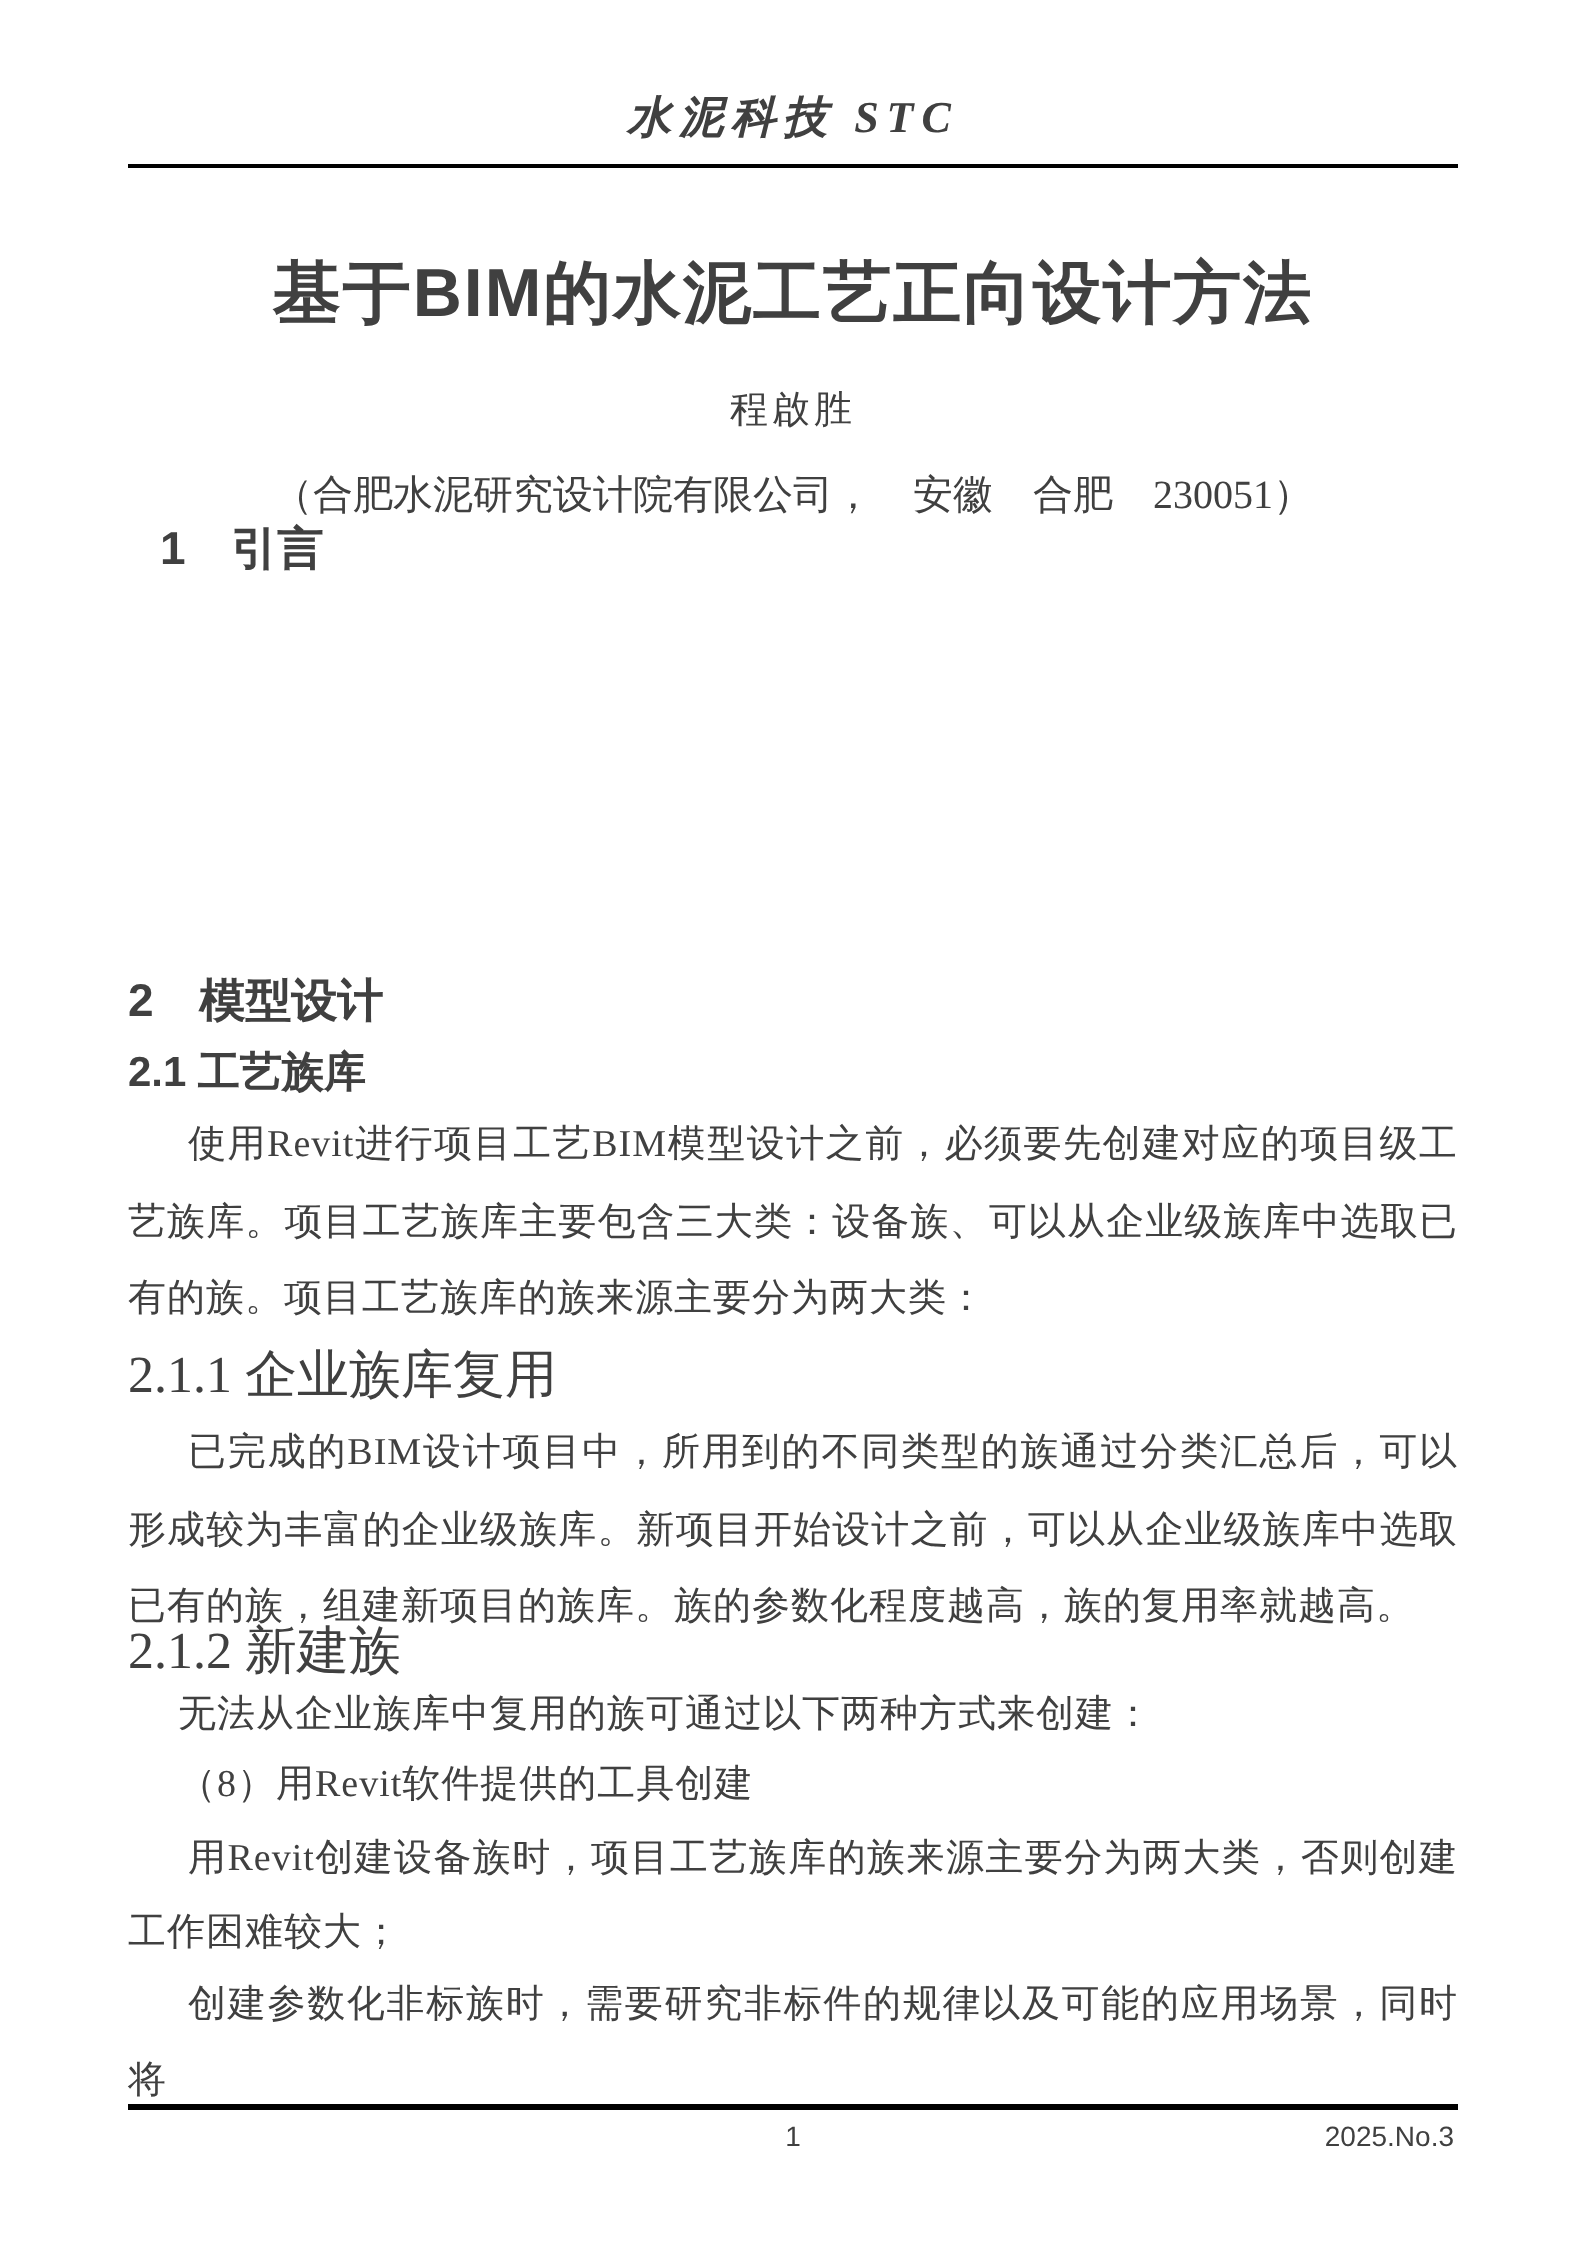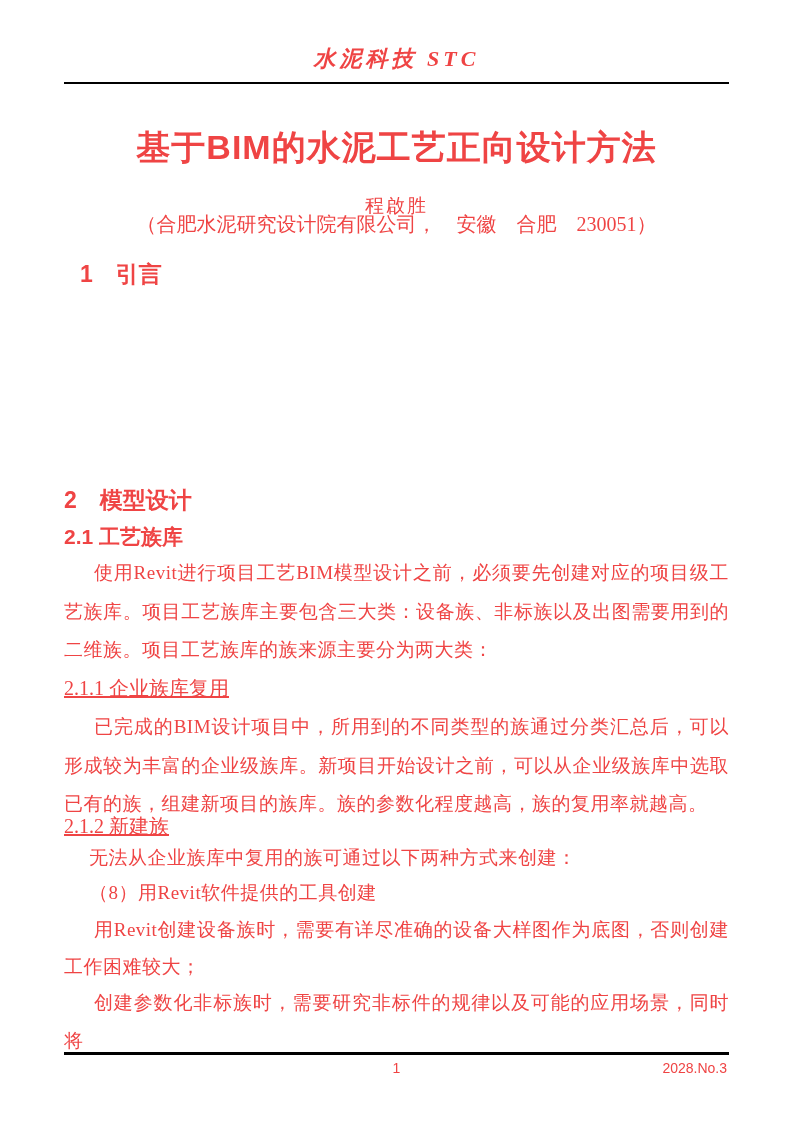--- a/index.html
+++ b/index.html
@@ -2,21 +2,21 @@
 <html lang="zh"><head>
 <meta charset="utf-8">
 <style>
   html,body{margin:0;padding:0;background:#888;}
   .page{
     position:relative;
     width:793px;height:1122px;
     background:#ffffff;
     margin:0 auto;
     overflow:hidden;
-    color:#ef4444;
+    color:#404040;
     font-family:"Liberation Serif","DejaVu Serif",serif;
   }
   .content-x{left:64px;width:665px;position:absolute;}
 
   .journal-header{
     top:44px;text-align:center;
     font-size:22px;line-height:30px;
     font-style:italic;font-weight:bold;
     letter-spacing:4px;
   }
@@ -26,36 +26,36 @@
     top:122px;text-align:center;
     font-size:34px;font-weight:bold;line-height:50px;
     font-family:"Liberation Sans","DejaVu Sans",sans-serif;
     letter-spacing:1px;
   }
   .author{
     top:193px;text-align:center;
     font-size:19px;line-height:26px;letter-spacing:2px;
   }
   .affiliation{
-    top:210px;text-align:center;
+    top:234px;text-align:center;
     font-size:20px;line-height:28px;
   }
 
   .h1{
     font-family:"Liberation Sans","DejaVu Sans",sans-serif;
     font-weight:bold;font-size:23px;line-height:32px;
   }
   .h1-1{top:258px;margin-left:16px;}
   .h1-2{top:484px;}
   .h2{
     font-family:"Liberation Sans","DejaVu Sans",sans-serif;
     font-weight:bold;font-size:21px;line-height:30px;
   }
   .h2-1{top:522px;}
-  .h3{font-size:20px;line-height:28px;text-decoration:underline;}
+  .h3{font-size:26px;line-height:28px;}
   .h3-1{top:674px;}
   .h3-2{top:812px;}
 
   .p{
     font-size:19px;
     text-align:justify;
     text-justify:inter-character;
     letter-spacing:0.5px;
   }
   .indent{text-indent:30px;}
@@ -92,36 +92,36 @@
 
   <div class="content-x affiliation">（合肥水泥研究设计院有限公司，　安徽　合肥　230051）</div>
 
   <div class="content-x h1 h1-1">1　引言</div>
 
 
   <div class="content-x h1 h1-2">2　模型设计</div>
 
   <div class="content-x h2 h2-1">2.1 工艺族库</div>
 
-  <div class="content-x p indent p2">使用Revit进行项目工艺BIM模型设计之前，必须要先创建对应的项目级工艺族库。项目工艺族库主要包含三大类：设备族、非标族以及出图需要用到的二维族。项目工艺族库的族来源主要分为两大类：</div>
+  <div class="content-x p indent p2">使用Revit进行项目工艺BIM模型设计之前，必须要先创建对应的项目级工艺族库。项目工艺族库主要包含三大类：设备族、可以从企业级族库中选取已有的族。项目工艺族库的族来源主要分为两大类：</div>
 
   <div class="content-x h3 h3-1">2.1.1 企业族库复用</div>
 
   <div class="content-x p indent p3">已完成的BIM设计项目中，所用到的不同类型的族通过分类汇总后，可以形成较为丰富的企业级族库。新项目开始设计之前，可以从企业级族库中选取已有的族，组建新项目的族库。族的参数化程度越高，族的复用率就越高。</div>
 
   <div class="content-x h3 h3-2">2.1.2 新建族</div>
 
   <div class="content-x p indent-sm lead1">无法从企业族库中复用的族可通过以下两种方式来创建：</div>
 
   <div class="content-x p indent-sm lead2">（8）用Revit软件提供的工具创建</div>
 
-  <div class="content-x p indent p4">用Revit创建设备族时，需要有详尽准确的设备大样图作为底图，否则创建工作困难较大；</div>
+  <div class="content-x p indent p4">用Revit创建设备族时，项目工艺族库的族来源主要分为两大类，否则创建工作困难较大；</div>
 
   <div class="content-x p indent p5">创建参数化非标族时，需要研究非标件的规律以及可能的应用场景，同时将</div>
 
   <div class="content-x footer-rule"></div>
 
   <div class="content-x footer-row">
     <span class="footer-page">1</span>
-    <span class="footer-issue">2028.No.3</span>
+    <span class="footer-issue">2025.No.3</span>
   </div>
 
 </div>
 
 </body></html>

